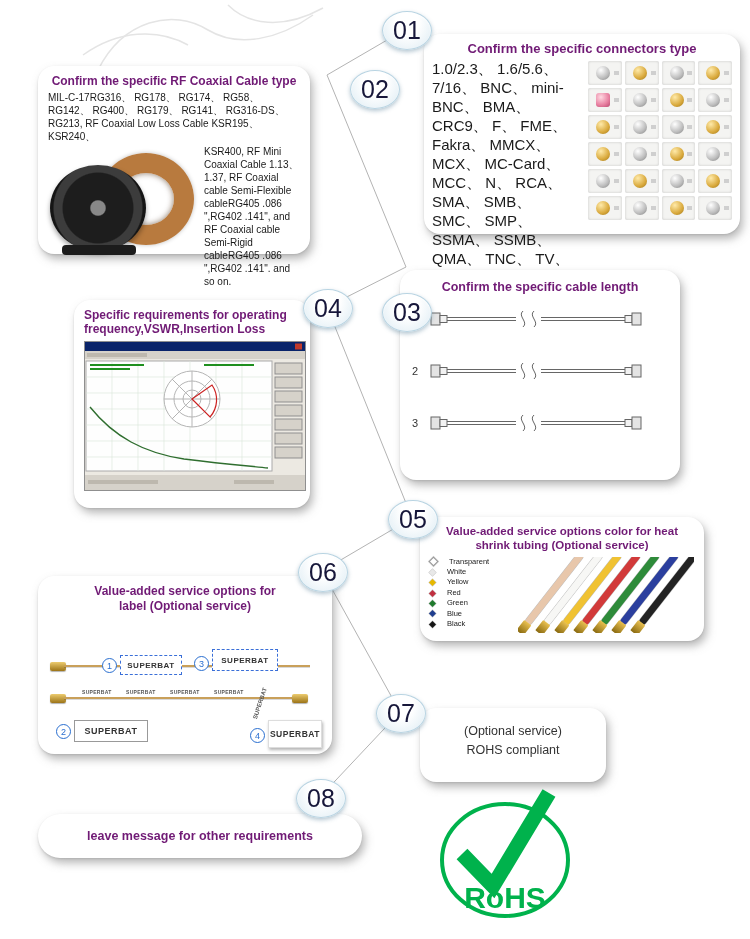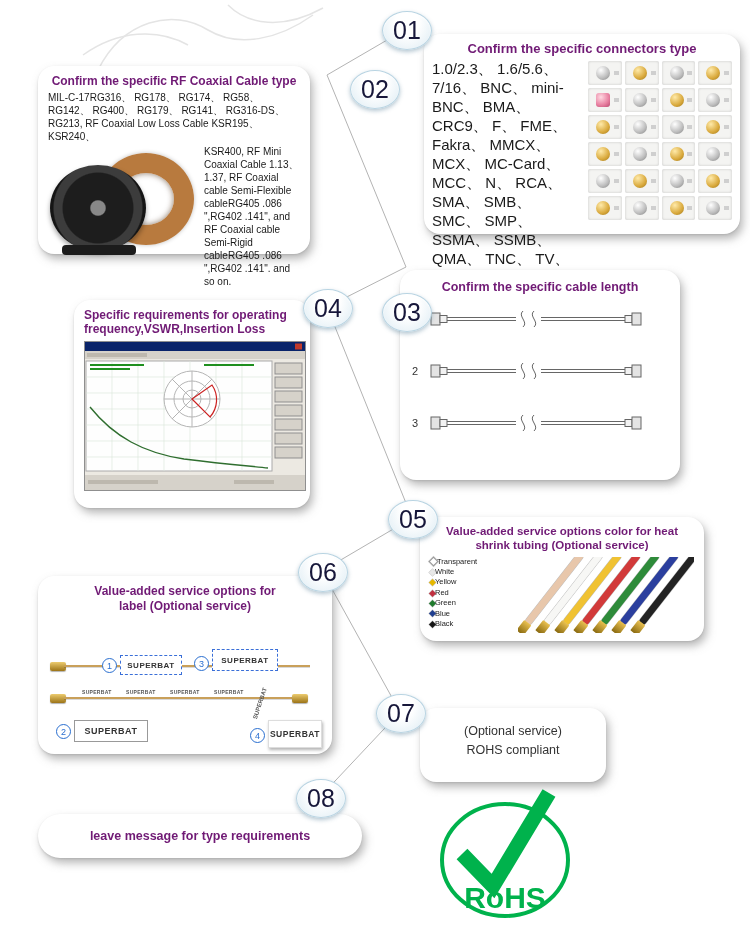--- a/index.html
+++ b/index.html
@@ -57,21 +57,21 @@
   
   .card4{left:74px;top:300px;width:236px;height:208px;padding:8px 10px;}
   .card4 .card-title{font-size:12px;text-align:left;margin-bottom:5px;}
   .vna{display:block;margin:0 auto;}
 
   
   .card5{left:420px;top:517px;width:284px;height:124px;padding:8px 10px;}
   .card5 .card-title{font-size:11.5px;line-height:1.2;margin:0 auto 4px;max-width:250px;}
   .c5-body{display:flex;gap:8px;}
   .legend{width:80px;}
-  .leg-item{display:flex;align-items:center;gap:0;font-size:7.5px;color:#222;line-height:10.4px;}
+  .leg-item{display:flex;align-items:center;gap:12px;font-size:7.5px;color:#222;line-height:10.4px;}
   .leg-diamond{width:5px;height:5px;transform:rotate(45deg);flex:none;box-shadow:0 0 0 .5px rgba(0,0,0,.2);}
   .leg-diamond.hollow{border:1px solid #9a9a9a;background:transparent;}
   .cable-fan{position:relative;flex:1;height:76px;overflow:hidden;}
   .cable{position:absolute;bottom:8px;width:7px;height:88px;border-radius:3px;
          transform:rotate(38deg);transform-origin:50% 92%;box-shadow:0 0 0 .5px rgba(0,0,0,.25);}
   .cable::after{content:'';position:absolute;bottom:-12px;left:-1px;width:9px;height:13px;border-radius:1px;
                 background:linear-gradient(180deg,#e9c050,#8a6a10);}
 
   
   .card6{left:38px;top:576px;width:294px;height:178px;padding:8px 10px;}
@@ -382,16 +382,16 @@
     <div class="c7-line">(Optional service)</div>
     <div class="c7-line">ROHS compliant</div>
   </div>
   <svg class="rohs-logo" width="150" height="158" viewBox="0 0 150 158">
     <ellipse class="rohs-stroke" cx="75" cy="92" rx="63" ry="56" fill="none" stroke="#00b24c" stroke-width="4"></ellipse>
     <path class="rohs-stroke" d="M32,86 L63,118 L119,25" fill="none" stroke="#00b24c" stroke-width="15" stroke-linecap="butt" stroke-linejoin="miter"></path>
     <text class="rohs-fill" x="75" y="140" text-anchor="middle" font-size="30" font-weight="bold" fill="#00b24c" font-family="Liberation Sans, sans-serif">RoHS</text>
   </svg>
 
   <div class="card card8">
-    <div class="card-title">leave message for type requirements</div>
+    <div class="card-title">leave message for other requirements</div>
   </div>
 
 </div>
 
 </body></html>

